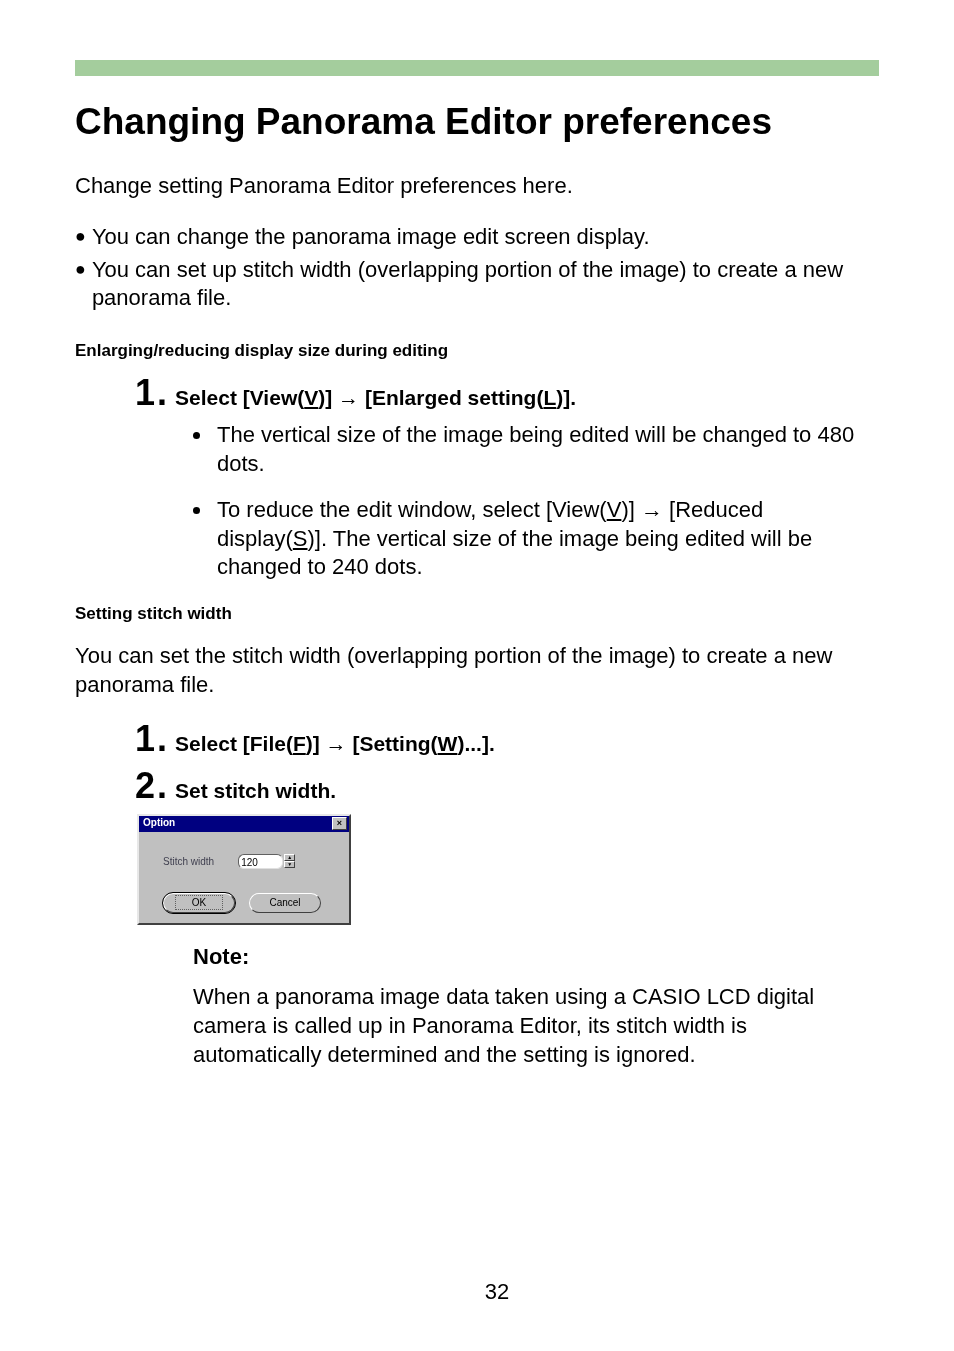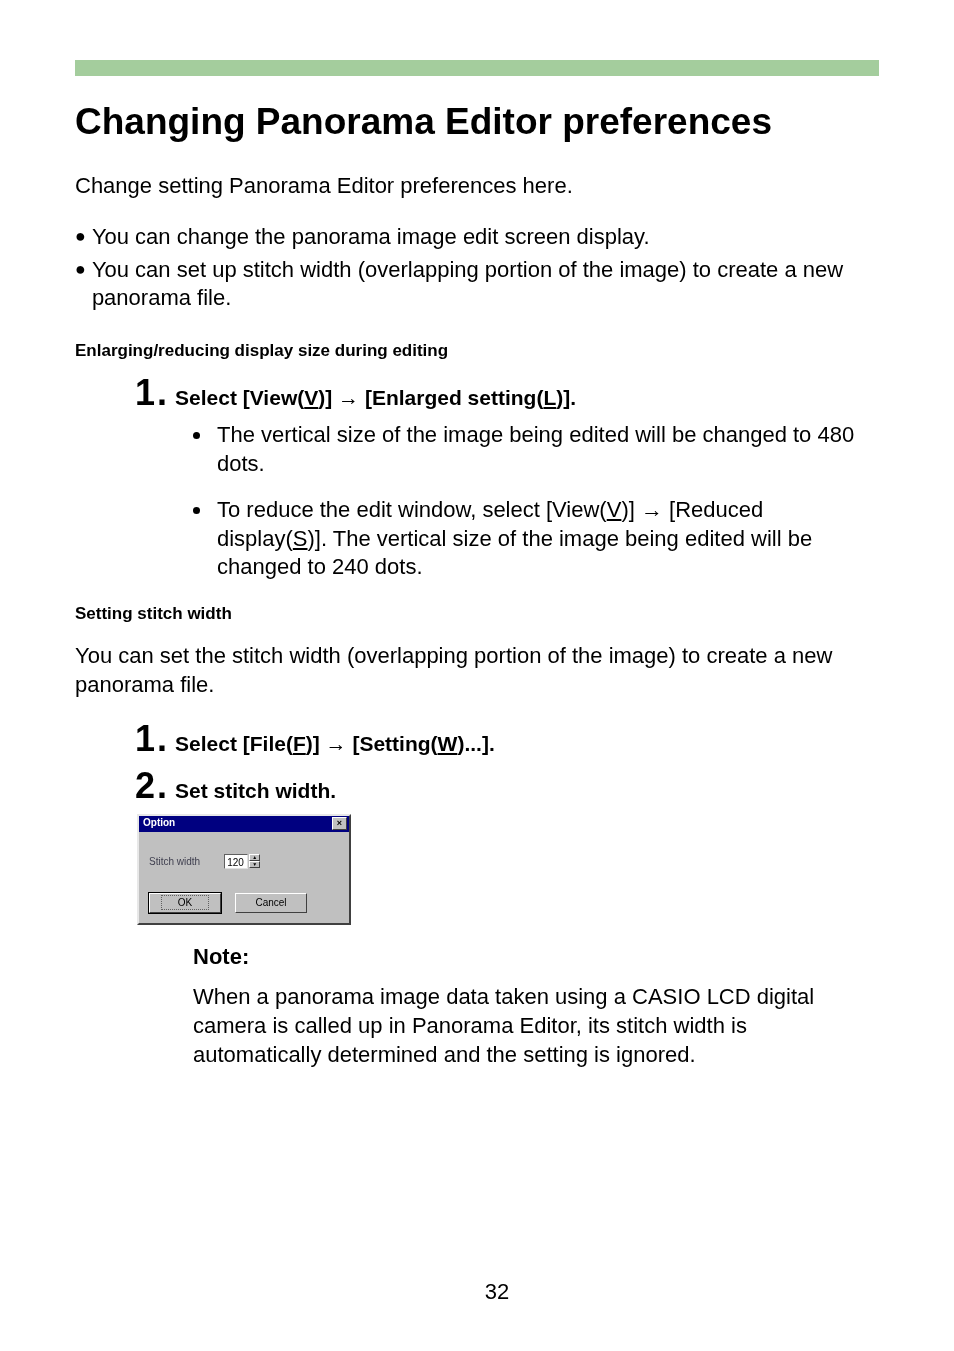--- a/index.html
+++ b/index.html
@@ -135,46 +135,47 @@
     border-bottom: 1px solid #404040;
     color: #000;
     display: flex;
     align-items: center;
     justify-content: center;
     font-size: 9px;
     font-weight: bold;
     line-height: 1;
   }
   .dialog-body {
-    padding: 22px 10px 10px 10px;
+    padding: 22px 10px 10px 24px;
   }
   .field-row {
     display: flex;
     align-items: center;
     margin-bottom: 24px;
   }
   .field-label {
     color: #404050;
     margin-right: 24px;
   }
   .spinner {
     display: flex;
   }
   .spinner-input {
-    width: 24px;
+    width: 45px;
     height: 15px;
     background: #fff;
     border-top: 1px solid #606060;
     border-left: 1px solid #606060;
     border-right: 1px solid #e0e0e0;
     border-bottom: 1px solid #e0e0e0;
     font-size: 10px;
     padding: 0 2px;
     line-height: 15px;
     box-sizing: border-box;
+    border-radius: 6px;
   }
   .spinner-btns {
     display: flex;
     flex-direction: column;
     margin-left: 1px;
   }
   .spin-btn {
     width: 11px;
     height: 7px;
     background: #c0c0c0;
@@ -199,20 +200,21 @@
     background: #c0c0c0;
     border-top: 1px solid #fff;
     border-left: 1px solid #fff;
     border-right: 1px solid #404040;
     border-bottom: 1px solid #404040;
     font-size: 10px;
     display: flex;
     align-items: center;
     justify-content: center;
     box-sizing: border-box;
+    border-radius: 10px;
   }
   .win-btn.default {
     outline: 1px solid #000;
   }
   .win-btn.default .btn-label {
     border: 1px dotted #606060;
     padding: 1px 16px;
   }
   .note-block {
     margin-left: 118px;

